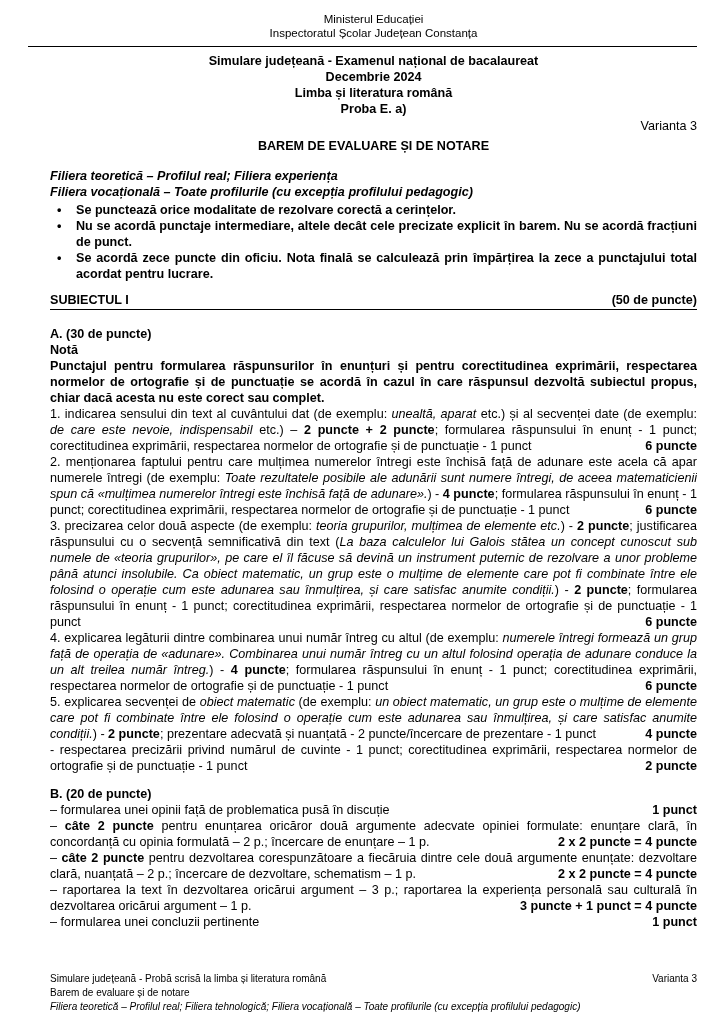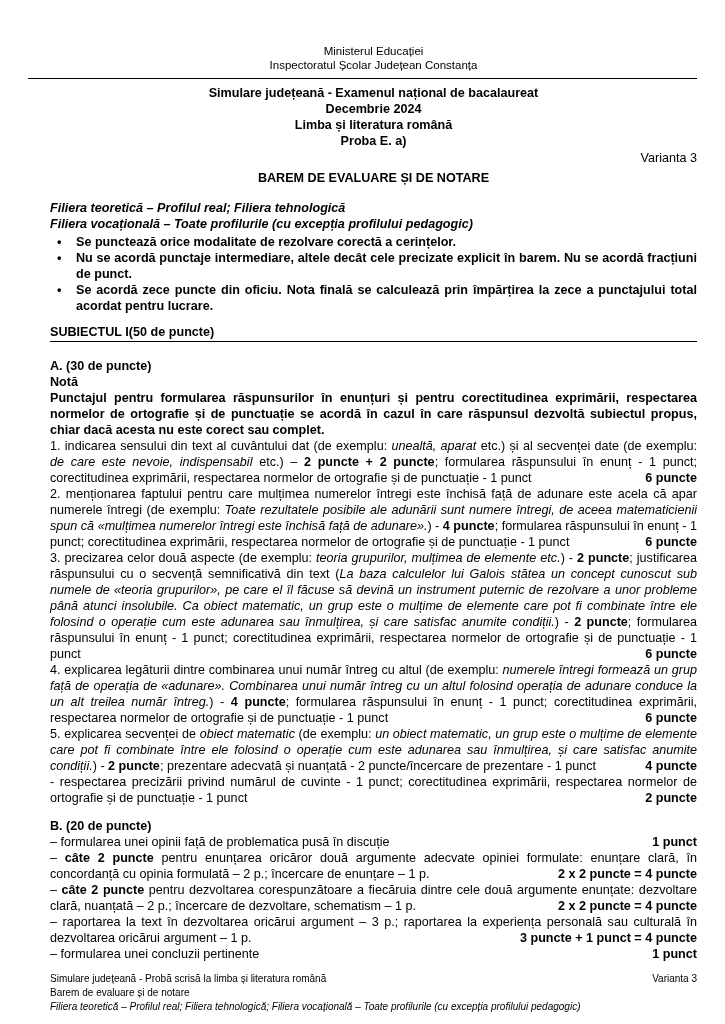--- a/index.html
+++ b/index.html
@@ -18,40 +18,40 @@
     font-size:12.6px;
     line-height:16px;
   }
   .center { text-align:center; }
   .right  { text-align:right; }
   .italic { font-style:italic; }
   .b { font-weight:bold; }
   .i { font-style:italic; }
   .sm { font-size:11.5px; line-height:14px; }
 
-  .doc-header { padding-top:2px;margin-top:32px; }
+  .doc-header { padding-top:2px; }
   .rule-line {
     border-bottom:1px solid #000;
     margin:6px 0 6px -22px;
     width:calc(100% + 22px);
     height:0;
   }
   .title-block { margin-top:4px; font-weight:bold; }
   .title-block div { line-height:16px; }
   .variant-line { margin-top:1px; }
   .barem-title { margin-top:4px; font-weight:bold; }
 
   .profiles { margin-top:14px; font-weight:bold; font-style:italic; }
   .bullets { margin-top:2px; font-weight:bold; }
   .bullet { position:relative; padding-left:26px; text-align:justify; }
   .bullet .marker { position:absolute; left:7px; top:0; }
 
   .subject-row {
     margin-top:10px;
-    display:flex; 
+    display:flex; justify-content:space-between;
     font-weight:bold;
     border-bottom:1px solid #000;
     padding-bottom:1px;
   }
   .part-heading { font-weight:bold; margin-top:16px; }
   .note-label { font-weight:bold; }
   .note-text { font-weight:bold; text-align:justify; }
 
   .item { text-align:justify; overflow:hidden; line-height:16px; }
   .pts { float:right; font-weight:bold; padding-left:8px; }
@@ -82,21 +82,21 @@
     <div class="center">Decembrie 2024</div>
     <div class="center">Limba și literatura română</div>
     <div class="center">Proba E. a)</div>
   </div>
 
   <div class="right variant-line">Varianta 3</div>
 
   <div class="center barem-title">BAREM DE EVALUARE ȘI DE NOTARE</div>
 
   <div class="profiles">
-    <div>Filiera teoretică – Profilul real; Filiera tehnologică</div>
+    <div>Filiera teoretică – Profilul real; Filiera experiența</div>
     <div>Filiera vocațională – Toate profilurile (cu excepția profilului pedagogic)</div>
   </div>
 
   <div class="bullets">
     <div class="bullet">
       <span class="marker">•</span>
       <span>Se punctează orice modalitate de rezolvare corectă a cerințelor.</span>
     </div>
     <div class="bullet">
       <span class="marker">•</span>

